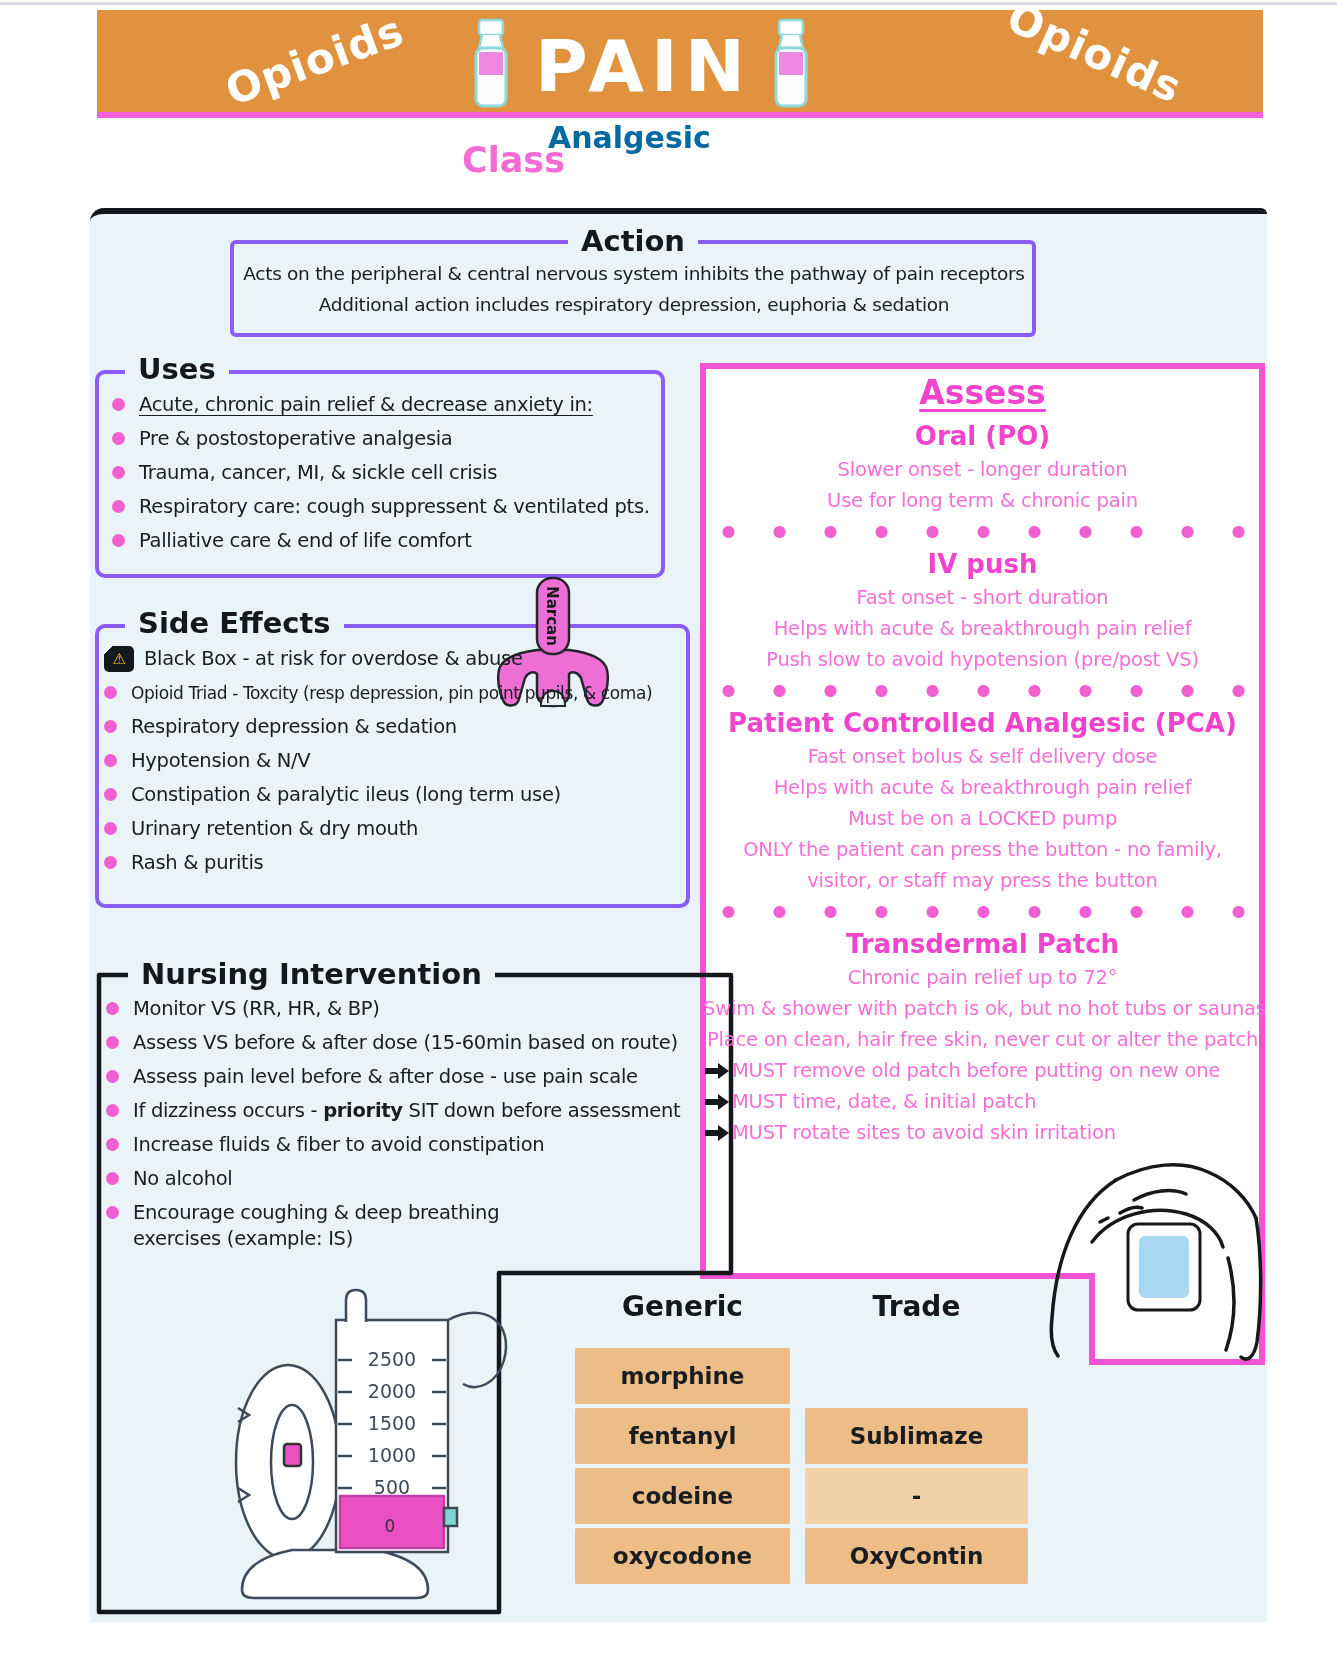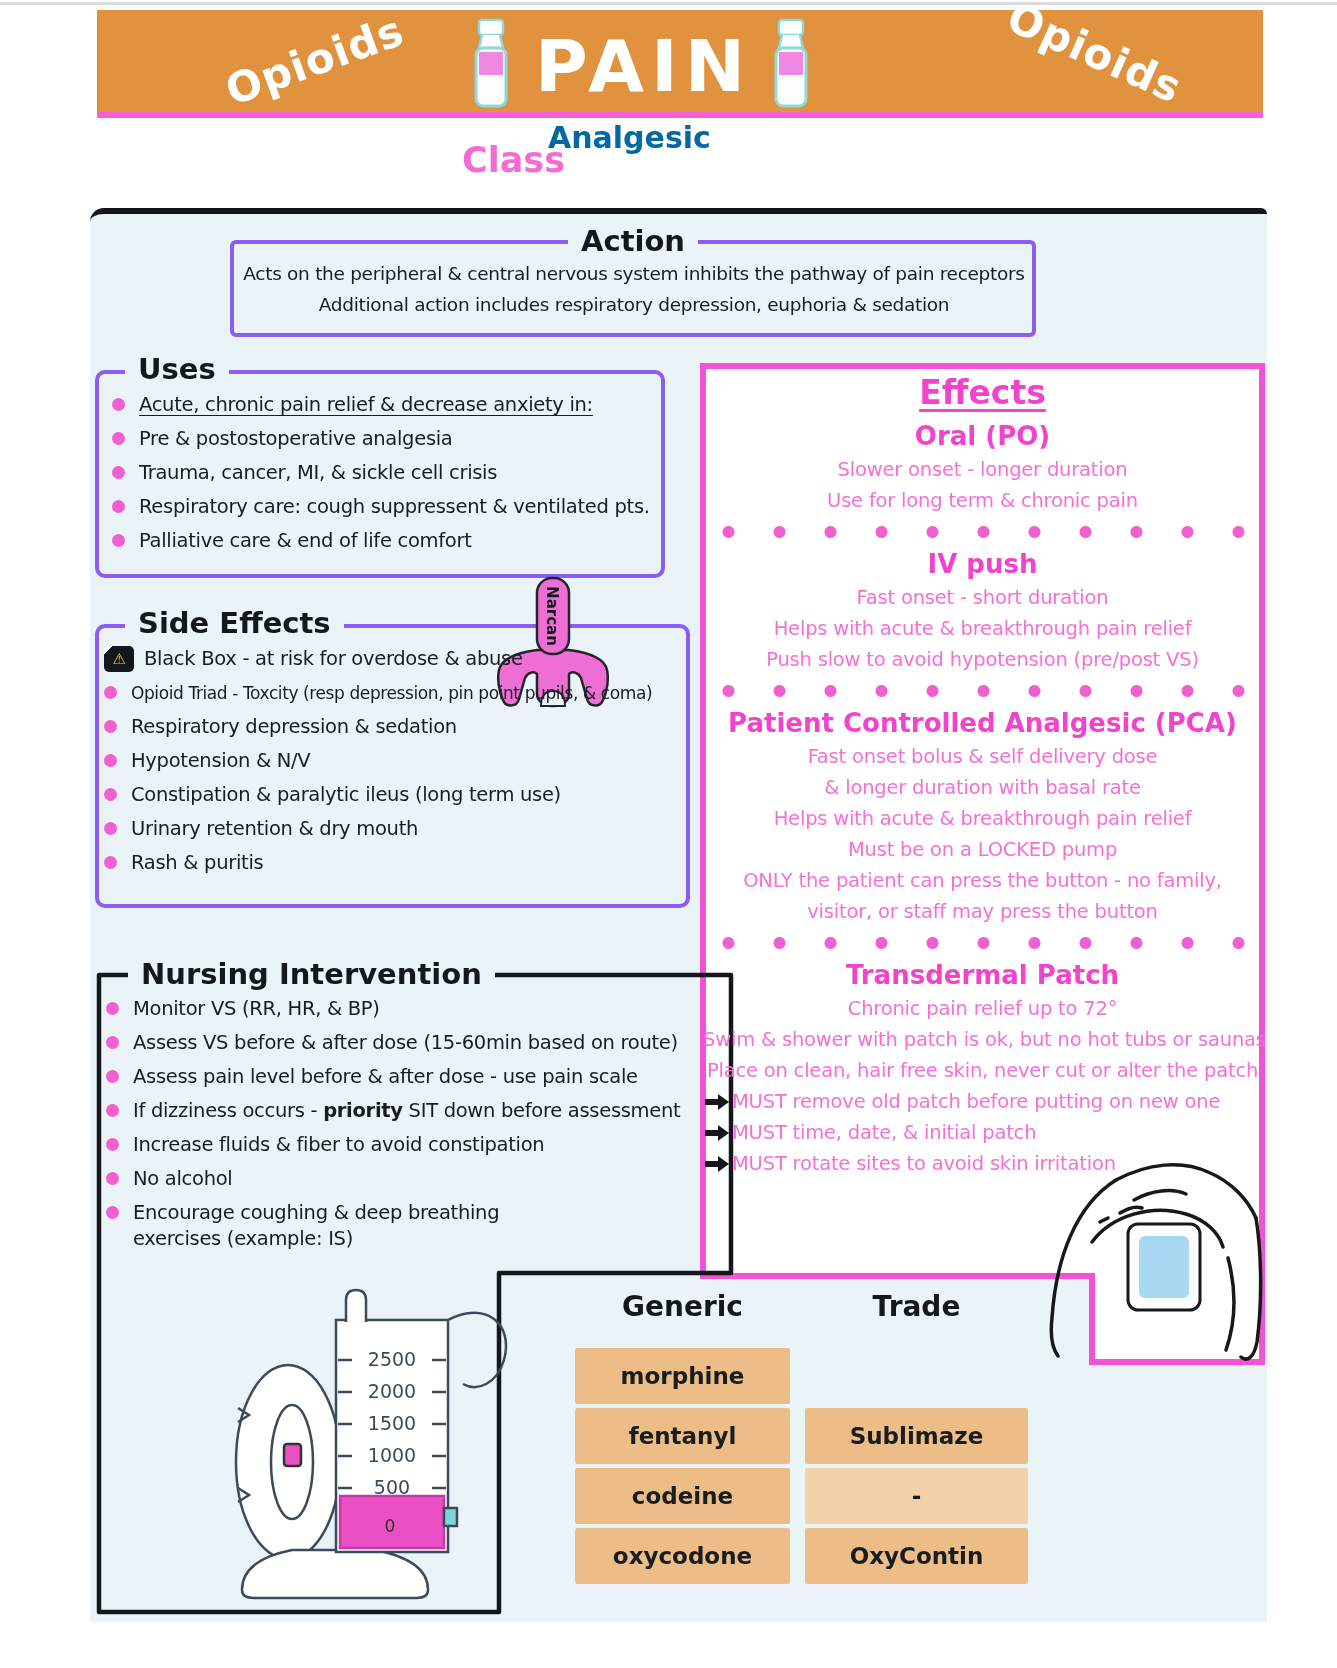--- a/index.html
+++ b/index.html
@@ -260,33 +260,32 @@
     <li>
         <span class="dot"></span>
         <span class="txt">
           <span class="indent2">Encourage coughing &amp; deep breathing</span>
           <span class="indent2">exercises (example: IS)</span>
         </span>
       </li>
   </ul>
 
   <div id="routes-content" class="abs z2">
-    <div id="routes-title">Effects</div>
+    <div id="routes-title">Assess</div>
     <div class="r-head">Oral (PO)</div>
     <div class="r-line">Slower onset - longer duration</div>
     <div class="r-line">Use for long term &amp; chronic pain</div>
     <div class="r-div"></div>
     <div class="r-head">IV push</div>
     <div class="r-line">Fast onset - short duration</div>
     <div class="r-line">Helps with acute &amp; breakthrough pain relief</div>
     <div class="r-line">Push slow to avoid hypotension (pre/post VS)</div>
     <div class="r-div"></div>
     <div class="r-head">Patient Controlled Analgesic (PCA)</div>
     <div class="r-line">Fast onset bolus &amp; self delivery dose</div>
-    <div class="r-line">&amp; longer duration with basal rate</div>
     <div class="r-line">Helps with acute &amp; breakthrough pain relief</div>
     <div class="r-line">Must be on a LOCKED pump</div>
     <div class="r-line">ONLY the patient can press the button - no family,</div>
     <div class="r-line">visitor, or staff may press the button</div>
     <div class="r-div"></div>
     <div class="r-head">Transdermal Patch</div>
     <div class="r-line">Chronic pain relief up to 72°</div>
     <div class="r-line">Swim &amp; shower with patch is ok, but no hot tubs or saunas</div>
     <div class="r-line">Place on clean, hair free skin, never cut or alter the patch</div>
     <div class="must-row">

